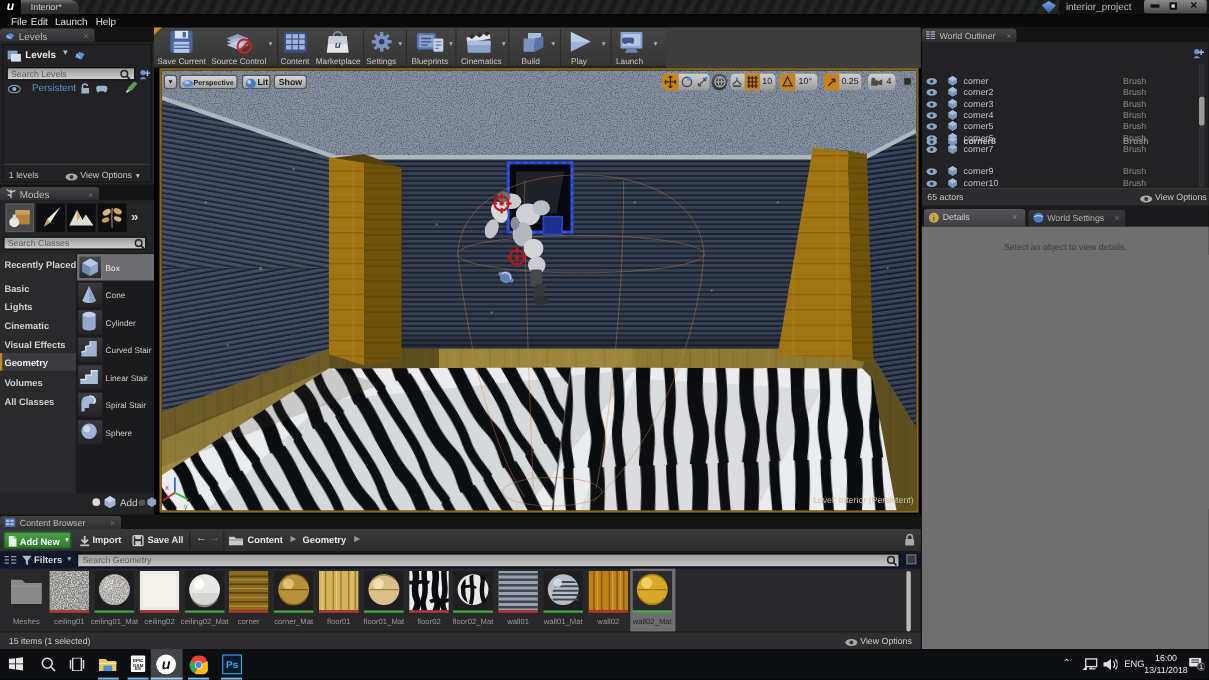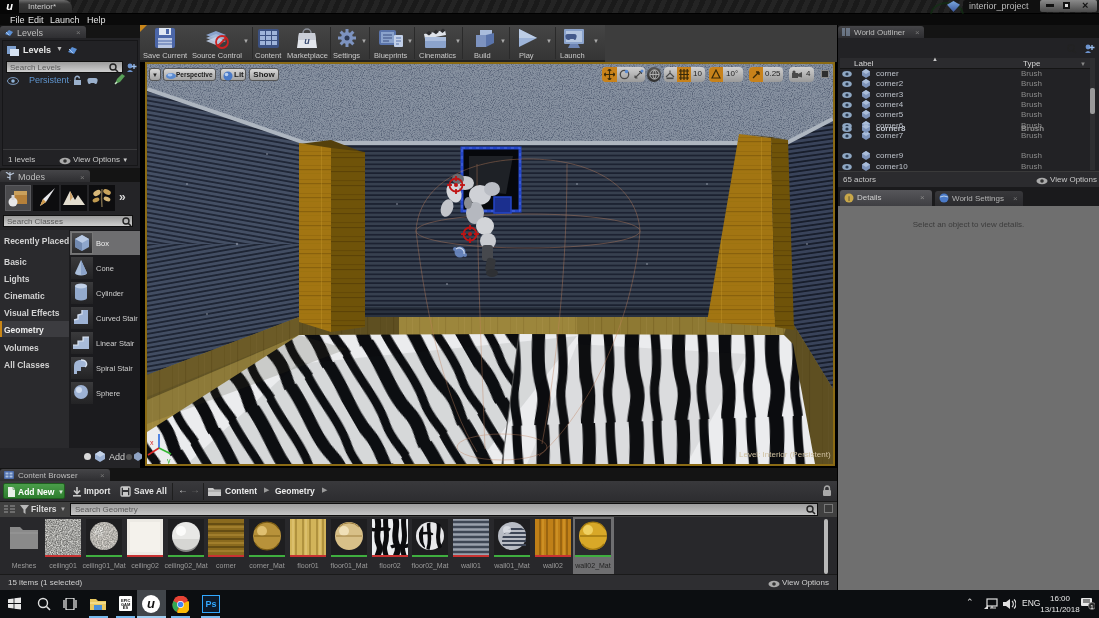--- a/index.html
+++ b/index.html
@@ -582,26 +582,20 @@
   <svg class="abs" style="left:229px;top:19px" width="10" height="10">
       <circle cx="4" cy="4" r="3" fill="none" stroke="#222" stroke-width="1.4"></circle>
       <line x1="6.2" y1="6.2" x2="9" y2="9" stroke="#222" stroke-width="1.6"></line>
     </svg>
   <svg class="abs" style="left:246px;top:18px" width="12" height="11">
       <circle cx="4" cy="4" r="2.4" fill="#6d94cf"></circle>
       <path d="M1,10 Q4,6 7,10 Z" fill="#6d94cf"></path>
       <path d="M8,2 v5 M5.5,4.5 h5" stroke="#9cc0ef" stroke-width="1.3"></path>
     </svg>
 
-  <div class="abs" style="left:2px;top:33px;width:255px;height:11px;background:#2b2b2e;border-bottom:1px solid #151515;">
-    <span class="abs" style="left:14px;top:1px;color:#d8d8d8;font-size:8px;">Label</span>
-    <span class="abs" style="left:92px;top:-2px;color:#c9c9c9;font-size:6px;">▲</span>
-    <span class="abs" style="left:183px;top:1px;color:#d8d8d8;font-size:8px;">Type</span>
-    <span class="abs" style="left:240px;top:3px;color:#888;font-size:6px;">▼</span>
-  </div>
 </div>
 
 <div class="abs" style="left:840px;top:69px;width:250px;">
 <div class="abs" style="left:0;top:0.0px;width:250px;height:10px;">
 <svg class="abs" style="left:2px;top:1px" width="11" height="8">
         <ellipse cx="5" cy="4" rx="4.8" ry="3" fill="#8fa8c4"></ellipse>
         <circle cx="5" cy="4" r="1.6" fill="#2a3a50"></circle>
       </svg>
 <svg class="abs" style="left:21px;top:0px" width="10" height="9">
         <path d="M5,0 L9,2.5 L9,6.5 L5,9 L1,6.5 L1,2.5 Z" fill="#7d93ba"></path>
@@ -797,21 +791,21 @@
     <span class="abs" style="left:225px;top:5px;color:#ececec;font-weight:bold;font-size:8.5px;">Content</span>
     <span class="abs" style="left:264px;top:5px;color:#9a9a9a;font-size:7px;">▶</span>
     <span class="abs" style="left:275px;top:5px;color:#ececec;font-weight:bold;font-size:8.5px;">Geometry</span>
     <span class="abs" style="left:322px;top:5px;color:#9a9a9a;font-size:7px;">▶</span>
     <svg class="abs" style="left:822px;top:4px" width="10" height="12">
         <rect x="1" y="5" width="8" height="6" rx="1" fill="#a9a9a9"></rect>
         <path d="M2.5,5 v-1.5 a2.5,2.5 0 0 1 5,0 V5" fill="none" stroke="#a9a9a9" stroke-width="1.4"></path>
       </svg>
   </div>
 
-  <div class="abs" style="left:0;top:34px;width:837px;height:15px;background:#404040;">
+  <div class="abs" style="left:0;top:34px;width:837px;height:15px;background:#0f172a;">
     <svg class="abs" style="left:4px;top:3px" width="11" height="10">
         <path d="M0,1 h4 M0,4 h4 M0,7 h4 M6,1 h5 M6,4 h5 M6,7 h5" stroke="#9a9a9a" stroke-width="1.2"></path>
       </svg>
     <svg class="abs" style="left:20px;top:3px" width="9" height="9">
         <path d="M0,0 L9,0 L5.5,4.5 L5.5,9 L3.5,7.5 L3.5,4.5 Z" fill="#b9b9b9"></path>
       </svg>
     <span class="abs" style="left:31px;top:2px;color:#d8d8d8;font-size:8.5px;font-weight:bold;">Filters</span>
     <span class="abs" style="left:60px;top:4px;color:#aaa;font-size:6px;">▼</span>
     <div class="abs" style="left:70px;top:1px;width:748px;height:13px;background:linear-gradient(#9c9c9c,#c6c6c6);border:1px solid #0e0e0e;color:#5a5a5a;font-size:8px;line-height:12px;padding-left:4px;">Search Geometry</div>
     <svg class="abs" style="left:806px;top:3px" width="10" height="10">

